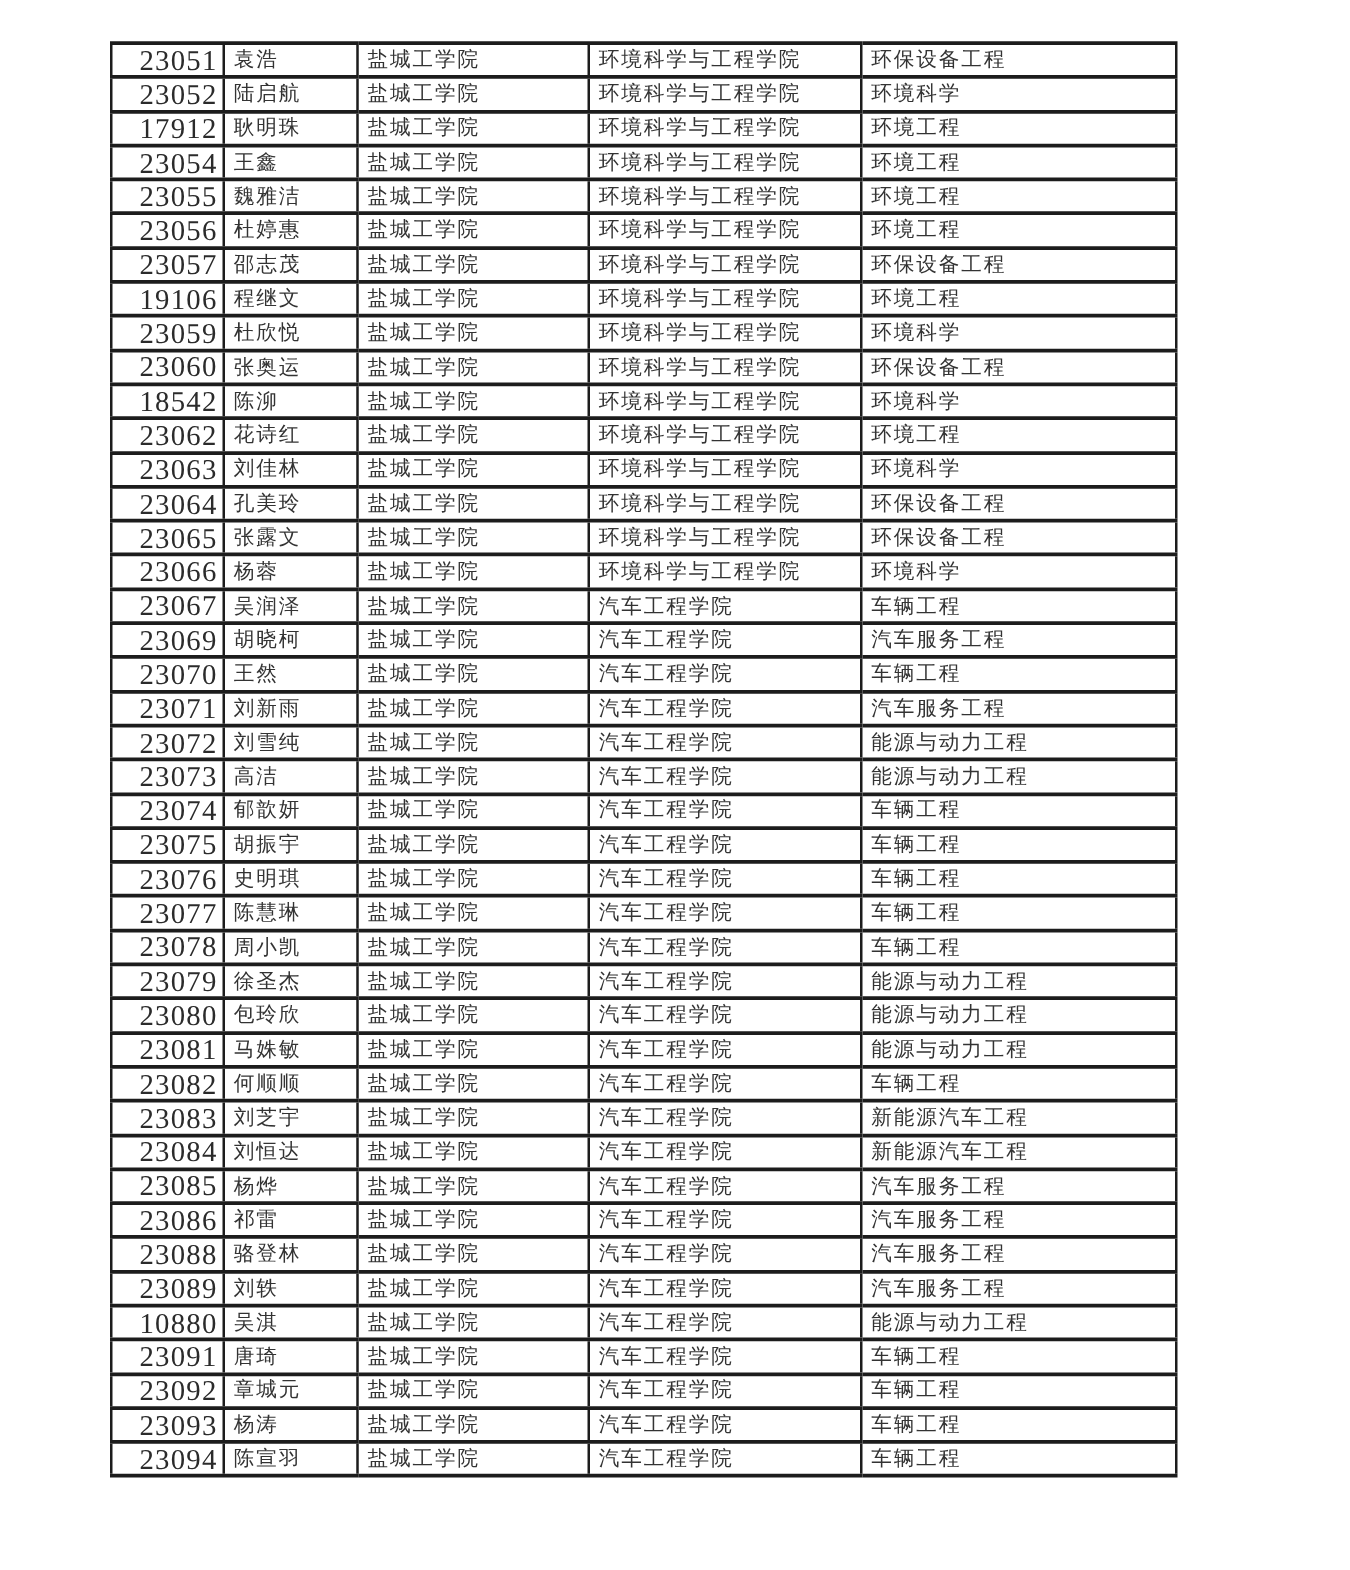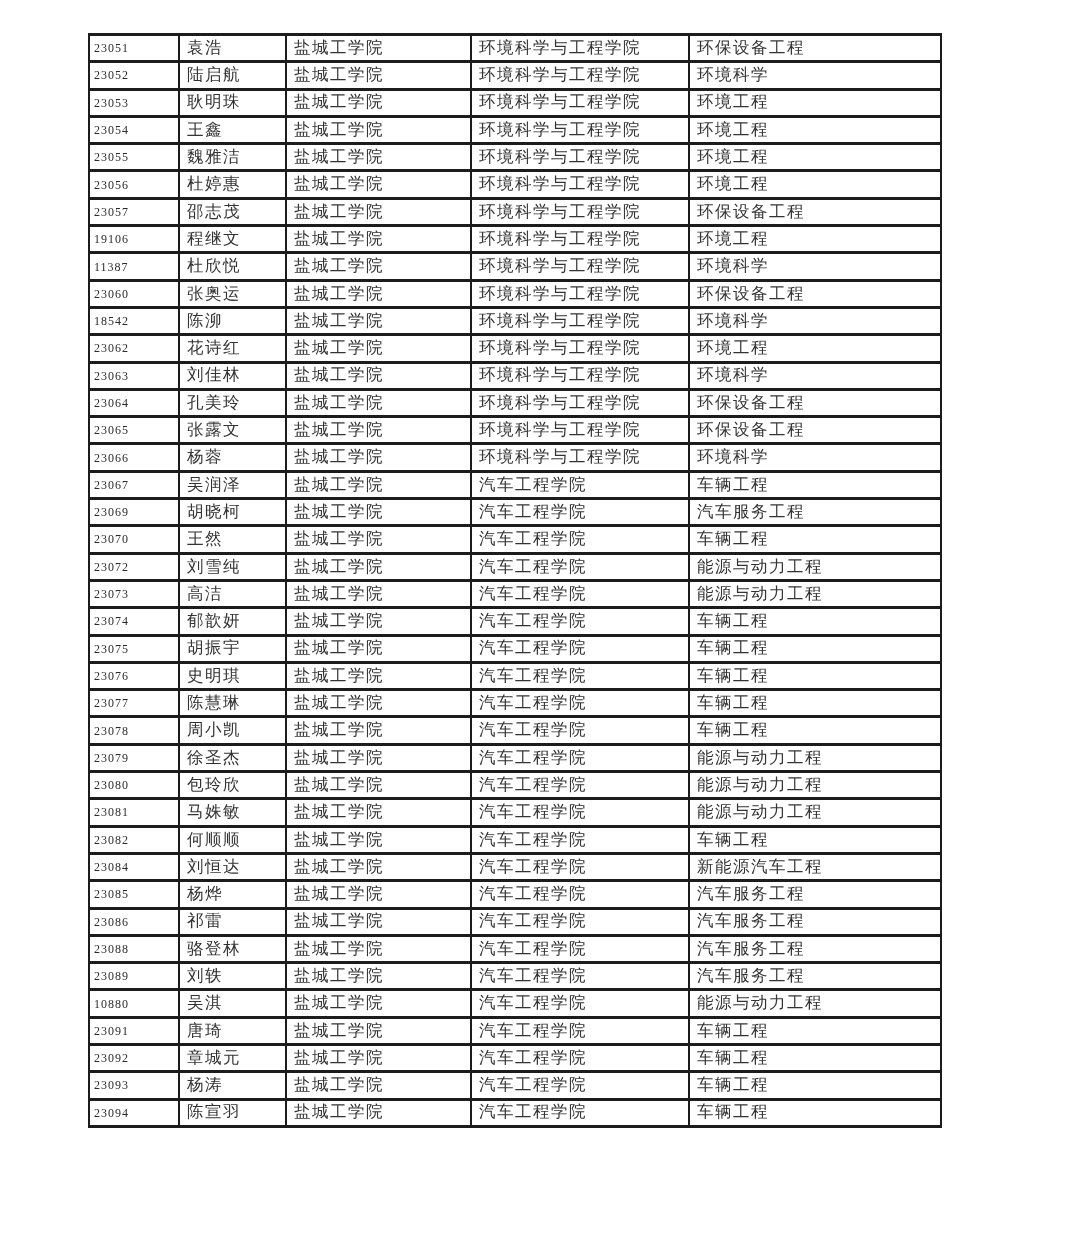--- a/index.html
+++ b/index.html
@@ -30,23 +30,23 @@
     border-bottom: 3px solid #1c1c1c;
     height: 24.3px;
     font-size: 17px;
     line-height: 1;
     white-space: nowrap;
     overflow: hidden;
     padding: 0 4px;
     vertical-align: middle;
   }
   .doc-table td.col-id {
-    text-align: left;
+    text-align: right;
     letter-spacing: 1px;
-    font-size: 12px;
+    font-size: 23px;
   }
   .doc-table td.col-name,
   .doc-table td.col-university,
   .doc-table td.col-college,
   .doc-table td.col-major {
     text-align: left;
     padding-left: 7px;
     letter-spacing: 1.5px;
     font-size: 16.5px;
     color: #333333;
@@ -72,21 +72,21 @@
         <td class="col-major">环保设备工程</td>
       </tr>
       <tr>
         <td class="col-id">23052</td>
         <td class="col-name">陆启航</td>
         <td class="col-university">盐城工学院</td>
         <td class="col-college">环境科学与工程学院</td>
         <td class="col-major">环境科学</td>
       </tr>
       <tr>
-        <td class="col-id">23053</td>
+        <td class="col-id">17912</td>
         <td class="col-name">耿明珠</td>
         <td class="col-university">盐城工学院</td>
         <td class="col-college">环境科学与工程学院</td>
         <td class="col-major">环境工程</td>
       </tr>
       <tr>
         <td class="col-id">23054</td>
         <td class="col-name">王鑫</td>
         <td class="col-university">盐城工学院</td>
         <td class="col-college">环境科学与工程学院</td>
@@ -114,21 +114,21 @@
         <td class="col-major">环保设备工程</td>
       </tr>
       <tr>
         <td class="col-id">19106</td>
         <td class="col-name">程继文</td>
         <td class="col-university">盐城工学院</td>
         <td class="col-college">环境科学与工程学院</td>
         <td class="col-major">环境工程</td>
       </tr>
       <tr>
-        <td class="col-id">11387</td>
+        <td class="col-id">23059</td>
         <td class="col-name">杜欣悦</td>
         <td class="col-university">盐城工学院</td>
         <td class="col-college">环境科学与工程学院</td>
         <td class="col-major">环境科学</td>
       </tr>
       <tr>
         <td class="col-id">23060</td>
         <td class="col-name">张奥运</td>
         <td class="col-university">盐城工学院</td>
         <td class="col-college">环境科学与工程学院</td>
@@ -191,20 +191,27 @@
         <td class="col-major">汽车服务工程</td>
       </tr>
       <tr>
         <td class="col-id">23070</td>
         <td class="col-name">王然</td>
         <td class="col-university">盐城工学院</td>
         <td class="col-college">汽车工程学院</td>
         <td class="col-major">车辆工程</td>
       </tr>
       <tr>
+        <td class="col-id">23071</td>
+        <td class="col-name">刘新雨</td>
+        <td class="col-university">盐城工学院</td>
+        <td class="col-college">汽车工程学院</td>
+        <td class="col-major">汽车服务工程</td>
+      </tr>
+      <tr>
         <td class="col-id">23072</td>
         <td class="col-name">刘雪纯</td>
         <td class="col-university">盐城工学院</td>
         <td class="col-college">汽车工程学院</td>
         <td class="col-major">能源与动力工程</td>
       </tr>
       <tr>
         <td class="col-id">23073</td>
         <td class="col-name">高洁</td>
         <td class="col-university">盐城工学院</td>
@@ -266,20 +273,27 @@
         <td class="col-university">盐城工学院</td>
         <td class="col-college">汽车工程学院</td>
         <td class="col-major">能源与动力工程</td>
       </tr>
       <tr>
         <td class="col-id">23082</td>
         <td class="col-name">何顺顺</td>
         <td class="col-university">盐城工学院</td>
         <td class="col-college">汽车工程学院</td>
         <td class="col-major">车辆工程</td>
+      </tr>
+      <tr>
+        <td class="col-id">23083</td>
+        <td class="col-name">刘芝宇</td>
+        <td class="col-university">盐城工学院</td>
+        <td class="col-college">汽车工程学院</td>
+        <td class="col-major">新能源汽车工程</td>
       </tr>
       <tr>
         <td class="col-id">23084</td>
         <td class="col-name">刘恒达</td>
         <td class="col-university">盐城工学院</td>
         <td class="col-college">汽车工程学院</td>
         <td class="col-major">新能源汽车工程</td>
       </tr>
       <tr>
         <td class="col-id">23085</td>

